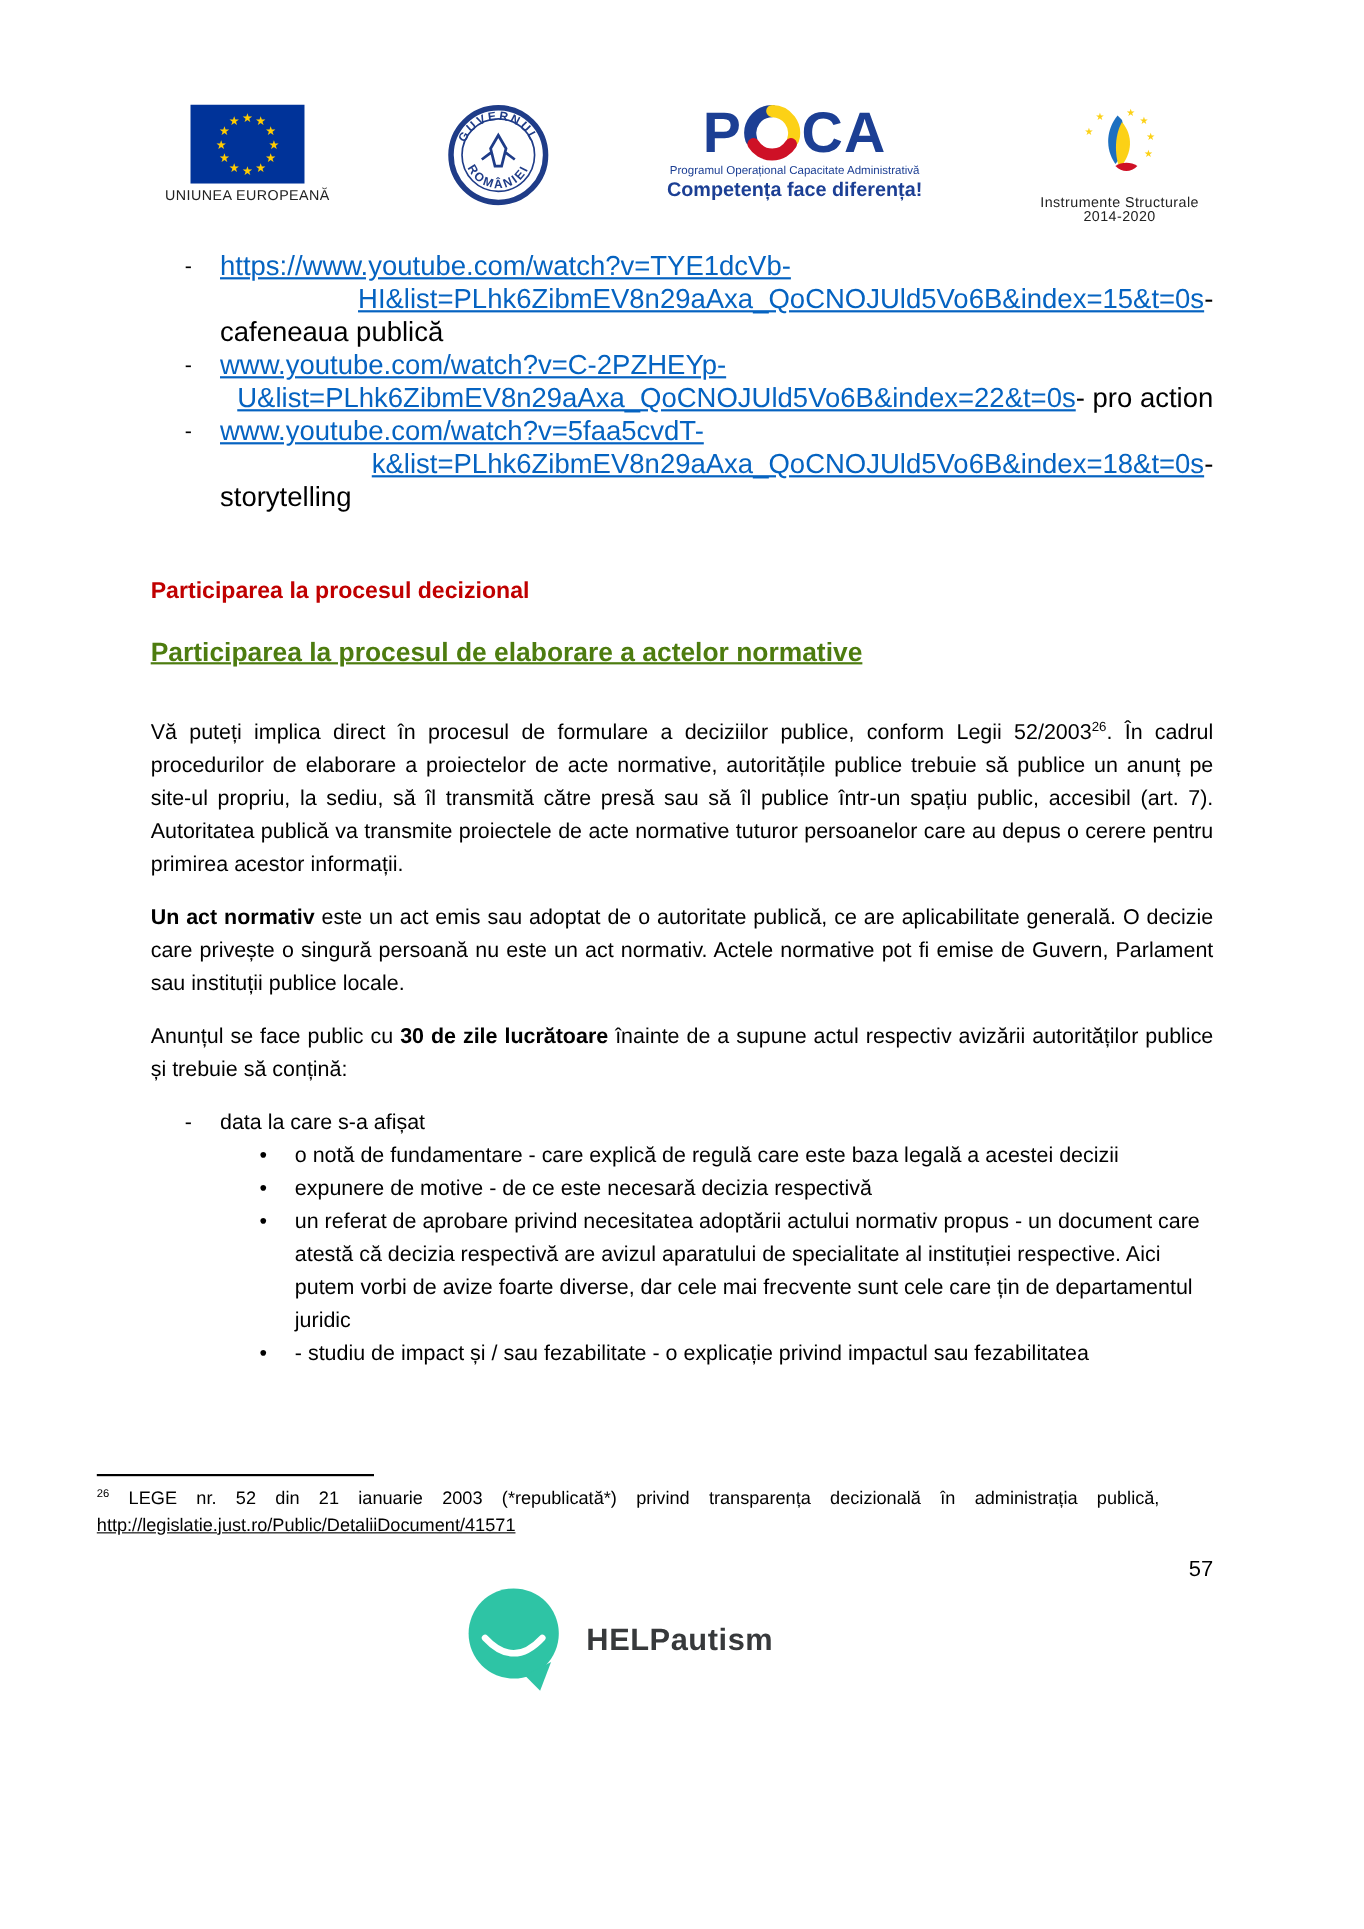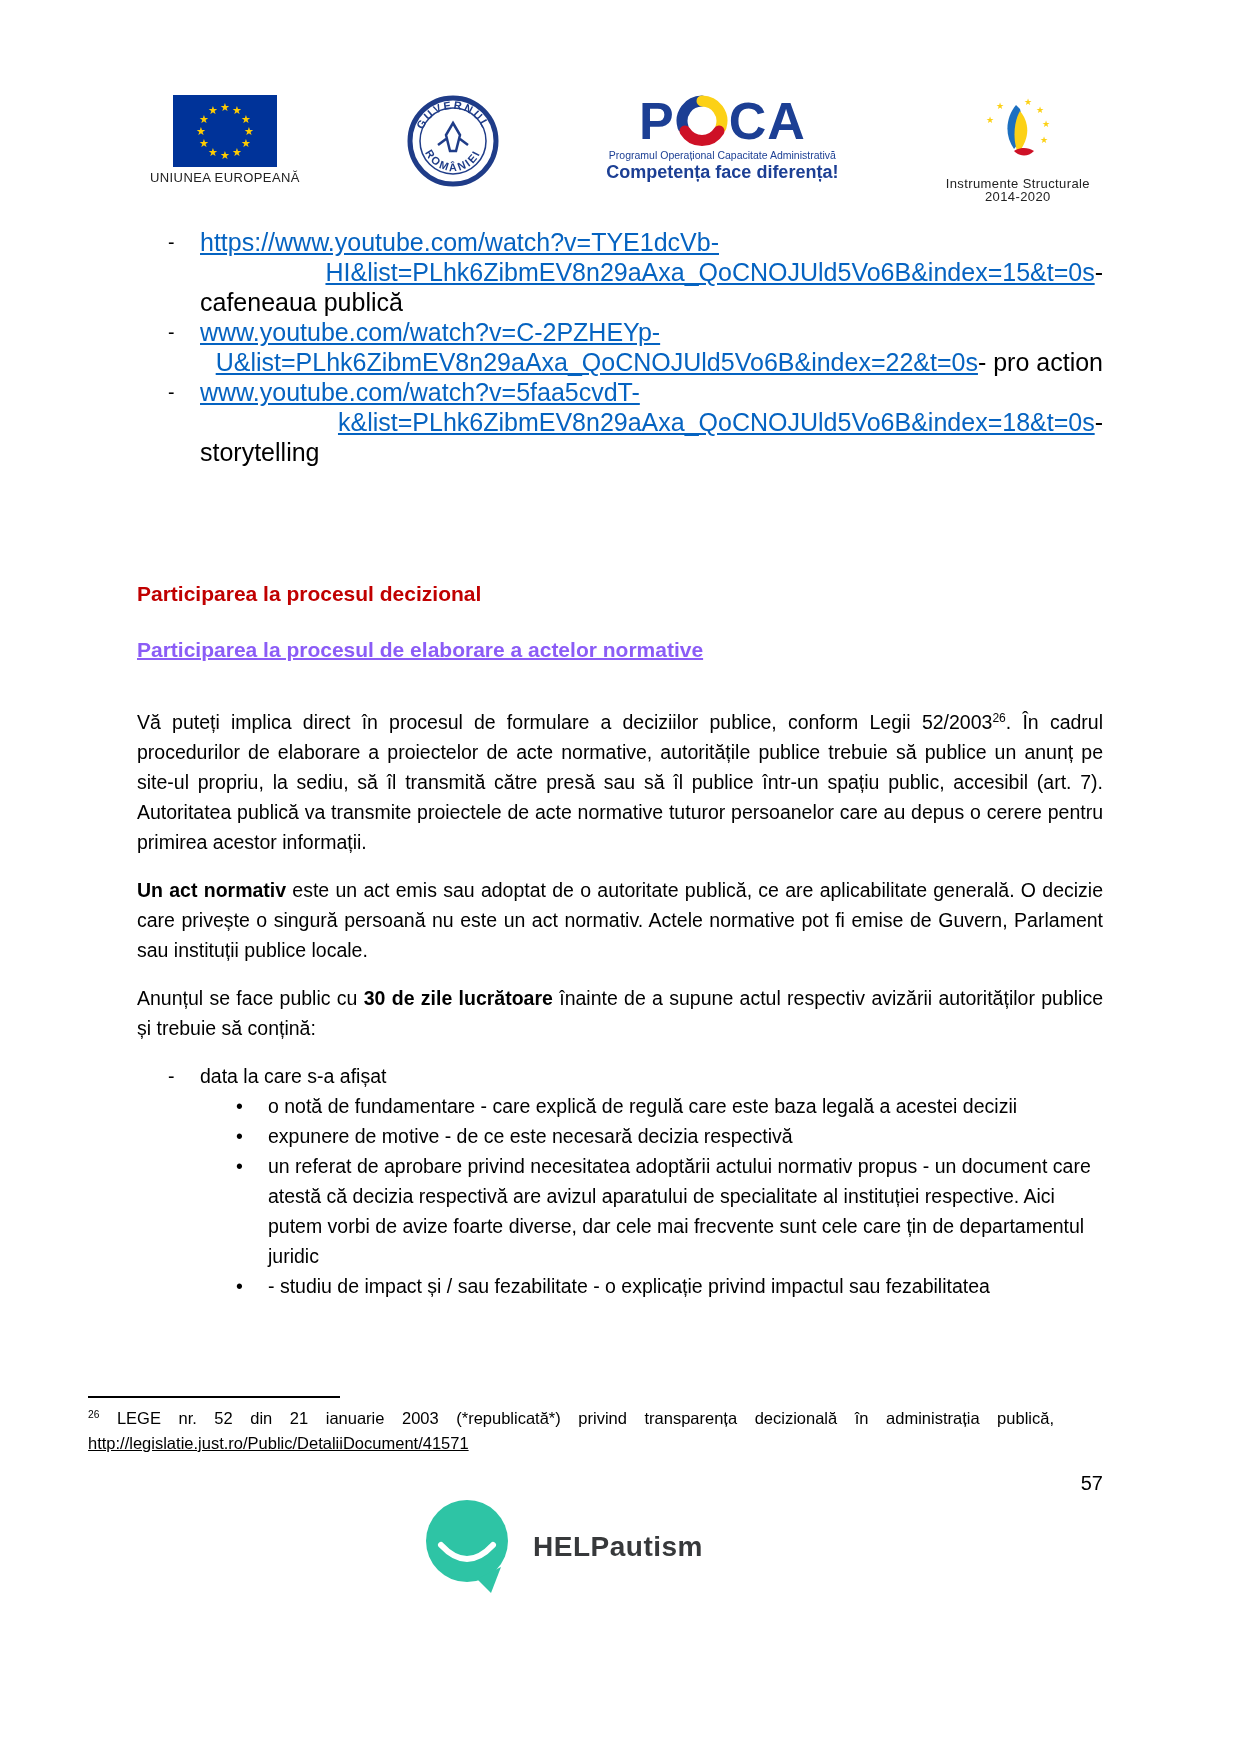--- a/index.html
+++ b/index.html
@@ -22,22 +22,22 @@
   .body-txt{font-size:19.5px;line-height:30px;}
 
   .vlinks{margin-top:27px;}
   .vlink{display:flex;}
   .vmarker{flex:0 0 63px;padding-left:31px;box-sizing:border-box;font-size:19.5px;line-height:30px;}
   .vlines{flex:1;font-size:25px;line-height:30px;}
   .lline2{display:flex;justify-content:flex-end;align-items:baseline;}
   a.doclink{color:#0563c1;text-decoration:underline;word-break:break-all;}
   .tail{white-space:nowrap;color:#000;}
 
-  .h-red1{margin:114px 0 0 0;font-size:21px;font-weight:bold;color:#c00000;line-height:26px;}
-  .h-red2{margin:30px 0 0 0;font-size:21px;font-weight:bold;color:#8b5cf6;line-height:26px;
+  .h-red1{margin:58px 0 0 0;font-size:21px;font-weight:bold;color:#c00000;line-height:26px;}
+  .h-red2{margin:30px 0 0 0;font-size:24px;font-weight:bold;color:#4d7c0f;line-height:26px;
           text-decoration:underline;text-decoration-thickness:2px;display:inline-block;}
 
   .para{margin:18px 0 0 0;text-align:justify;}
   .para.first{margin-top:44px;}
   sup{font-size:.62em;vertical-align:super;line-height:0;}
   .b{font-weight:bold;}
 
   .req{margin-top:18px;}
   .req-row{display:flex;}
   .d-marker{flex:0 0 63px;padding-left:31px;box-sizing:border-box;}

